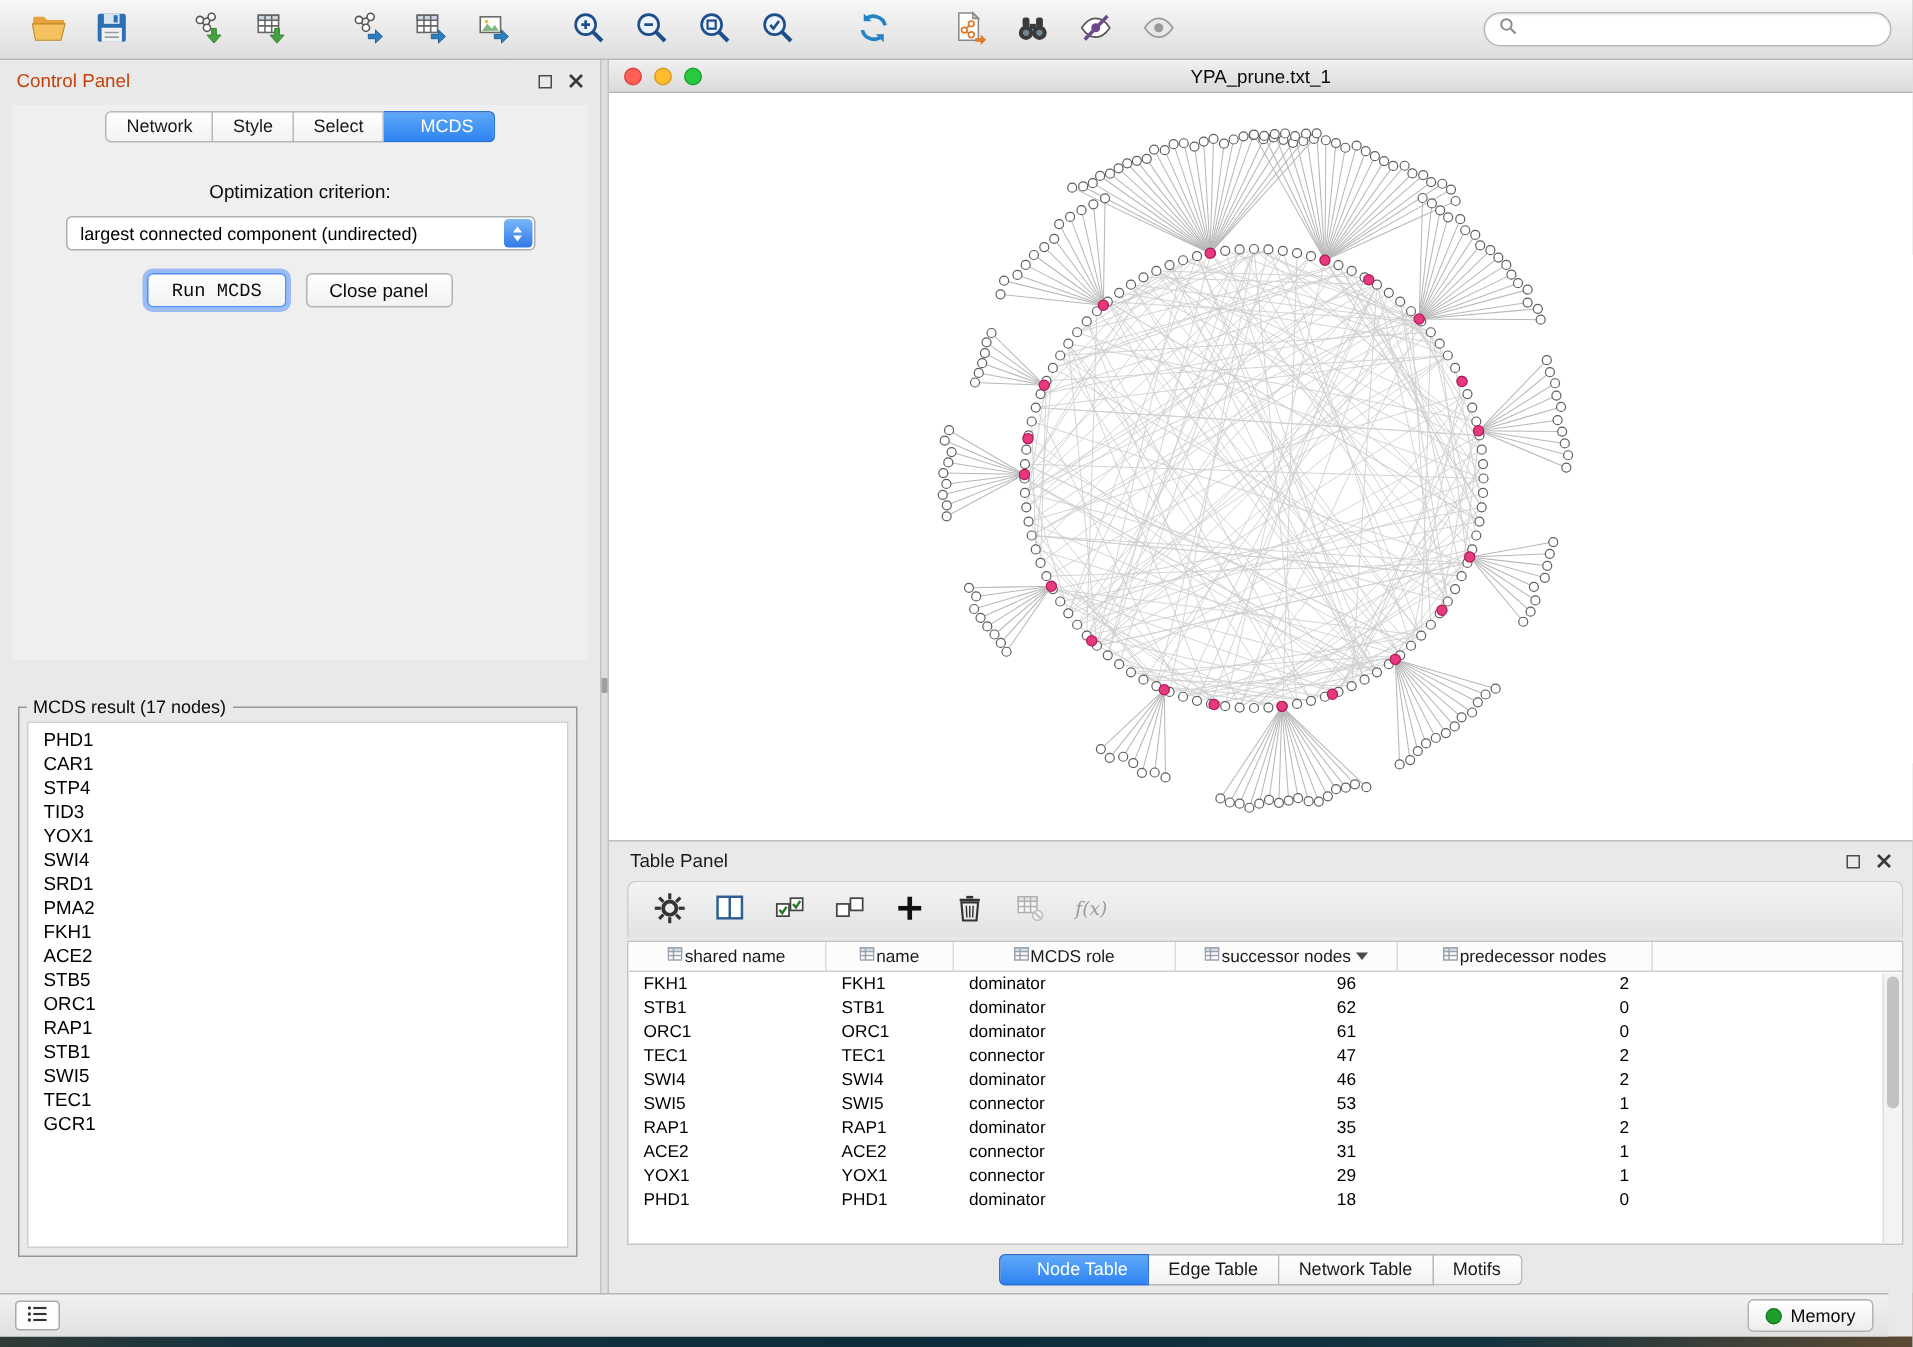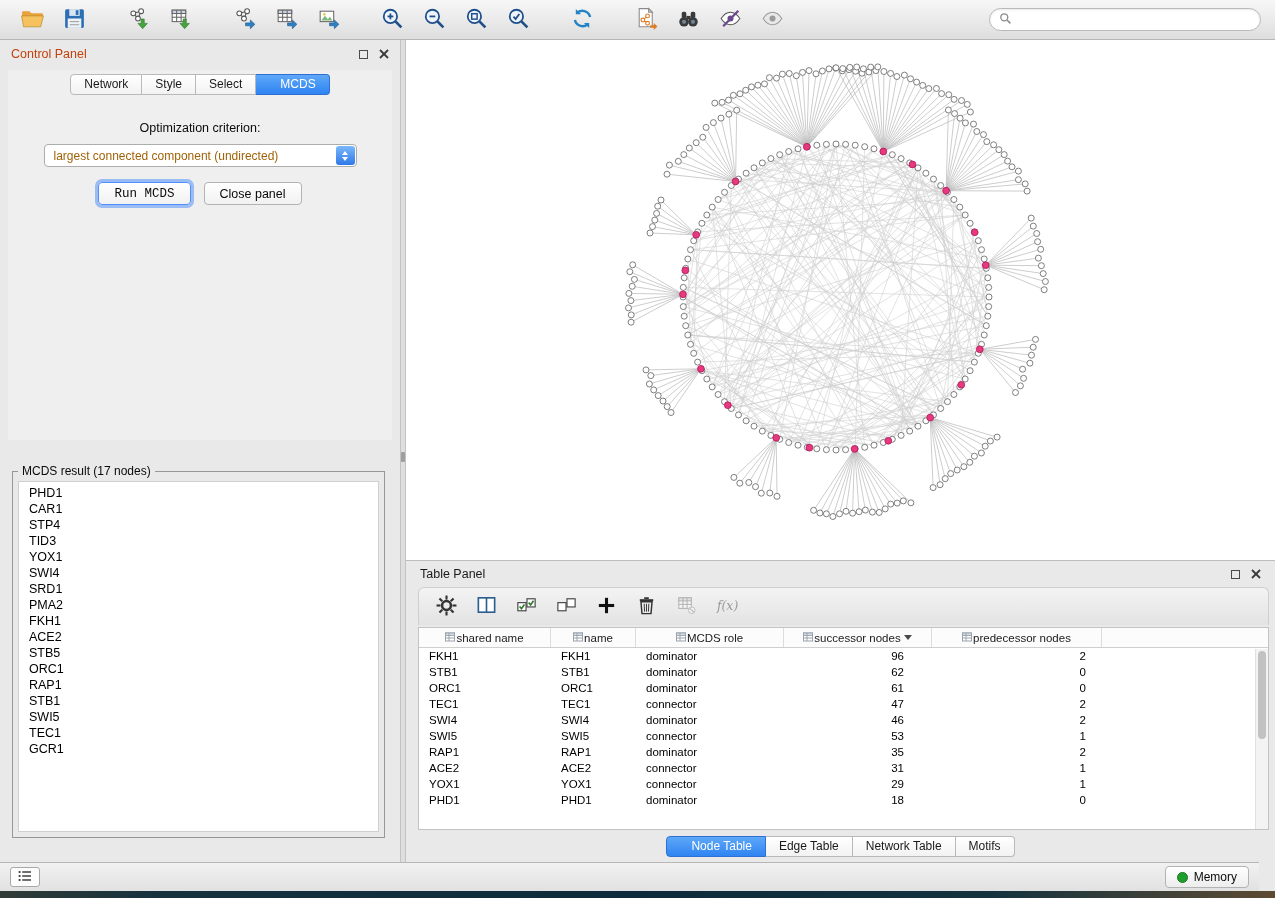--- a/index.html
+++ b/index.html
@@ -36,21 +36,21 @@
   .cp-card { position:absolute; top:30px; left:8px; right:8px; height:370px; background:#efefef; }
   .cp-tabs { display:flex; justify-content:center; position:relative; z-index:2; margin-top:6px; }
   .seg { height:21px; line-height:19px; padding:0 13px; font-size:12px; background:linear-gradient(#ffffff,#f2f2f2);
     border:1px solid #b9b9b9; border-left:none; color:#1a1a1a; cursor:pointer; }
   .seg:first-child { border-left:1px solid #b9b9b9; border-radius:4px 0 0 4px; }
   .seg:last-child { border-radius:0 4px 4px 0; }
   .seg.active { background:linear-gradient(#5fa8f9,#2f84f2); color:#fff; border-color:#2d6fd2;padding-left:24px; }
   .cp-opt-label { position:relative; z-index:2; text-align:center; font-size:12.5px; margin-top:26px; color:#0a0a0a; }
   .cp-select { position:relative; z-index:2; margin:9px auto 0; width:313px; height:23px; background:#fff;
     border:1px solid #adadad; border-radius:4px; display:flex; align-items:center; font-size:12px; cursor:pointer; }
-  .select-value { padding-left:9px; flex:1; white-space:nowrap; overflow:hidden; color:#a16207; }
+  .select-value { padding-left:9px; flex:1; white-space:nowrap; overflow:hidden; color:#000000; }
   .select-stepper { width:19px; height:19px; margin-right:1px; border-radius:3px;
     background:linear-gradient(#7ab8fa,#2f78e8); display:flex; flex-direction:column; align-items:center; justify-content:center; gap:2px; }
   .select-stepper i { width:0; height:0; border-left:3.5px solid transparent; border-right:3.5px solid transparent; display:block; }
   .select-stepper .up { border-bottom:4px solid #fff; }
   .select-stepper .down { border-top:4px solid #fff; }
   .cp-buttons { position:relative; z-index:2; display:flex; justify-content:center; gap:13px; margin-top:15px; }
   .mac-btn { height:23px; padding:0 15px; font-size:12.5px; background:linear-gradient(#ffffff,#f1f1f1);
     border:1px solid #b3b3b3; border-radius:4px; color:#0a0a0a; cursor:pointer; font-family:inherit; }
   .mac-btn.focus { box-shadow:0 0 0 3px rgba(84,144,245,.55); border-color:#4d90fe;font-family:Liberation Mono, monospace; }
   .mcds-group { position:absolute; left:12px; right:15px; top:424px; bottom:24px; border:1px solid #979797;
@@ -344,20 +344,28 @@
         </div>
     </fieldset>
   </div>
 
   <div class="v-splitter">
       <span class="sp-handle"></span>
     </div>
 
   <div class="right-pane">
     <div class="network-window">
+      <div class="nw-titlebar">
+        <span class="traffic">
+          <span class="tl red"></span>
+          <span class="tl yellow"></span>
+          <span class="tl green"></span>
+        </span>
+        <span class="nw-title">YPA_prune.txt_1</span>
+      </div>
       <svg id="network-svg" viewBox="0 0 869 498">
           <g stroke="#b5b5b5" stroke-width="0.6" opacity="0.65">
             <line x1="306.2" y1="167.1" x2="401.3" y2="407.3"></line>
             <line x1="503.7" y1="122.9" x2="401.3" y2="407.3"></line>
             <line x1="340.1" y1="380.8" x2="477.3" y2="402.5"></line>
             <line x1="449.2" y1="408.8" x2="300.8" y2="175.0"></line>
             <line x1="512.0" y1="386.2" x2="295.9" y2="330.7"></line>
             <line x1="291.6" y1="322.1" x2="559.2" y2="175.0"></line>
             <line x1="564.1" y1="183.3" x2="581.8" y2="276.2"></line>
             <line x1="356.3" y1="391.1" x2="534.7" y2="145.5"></line>

